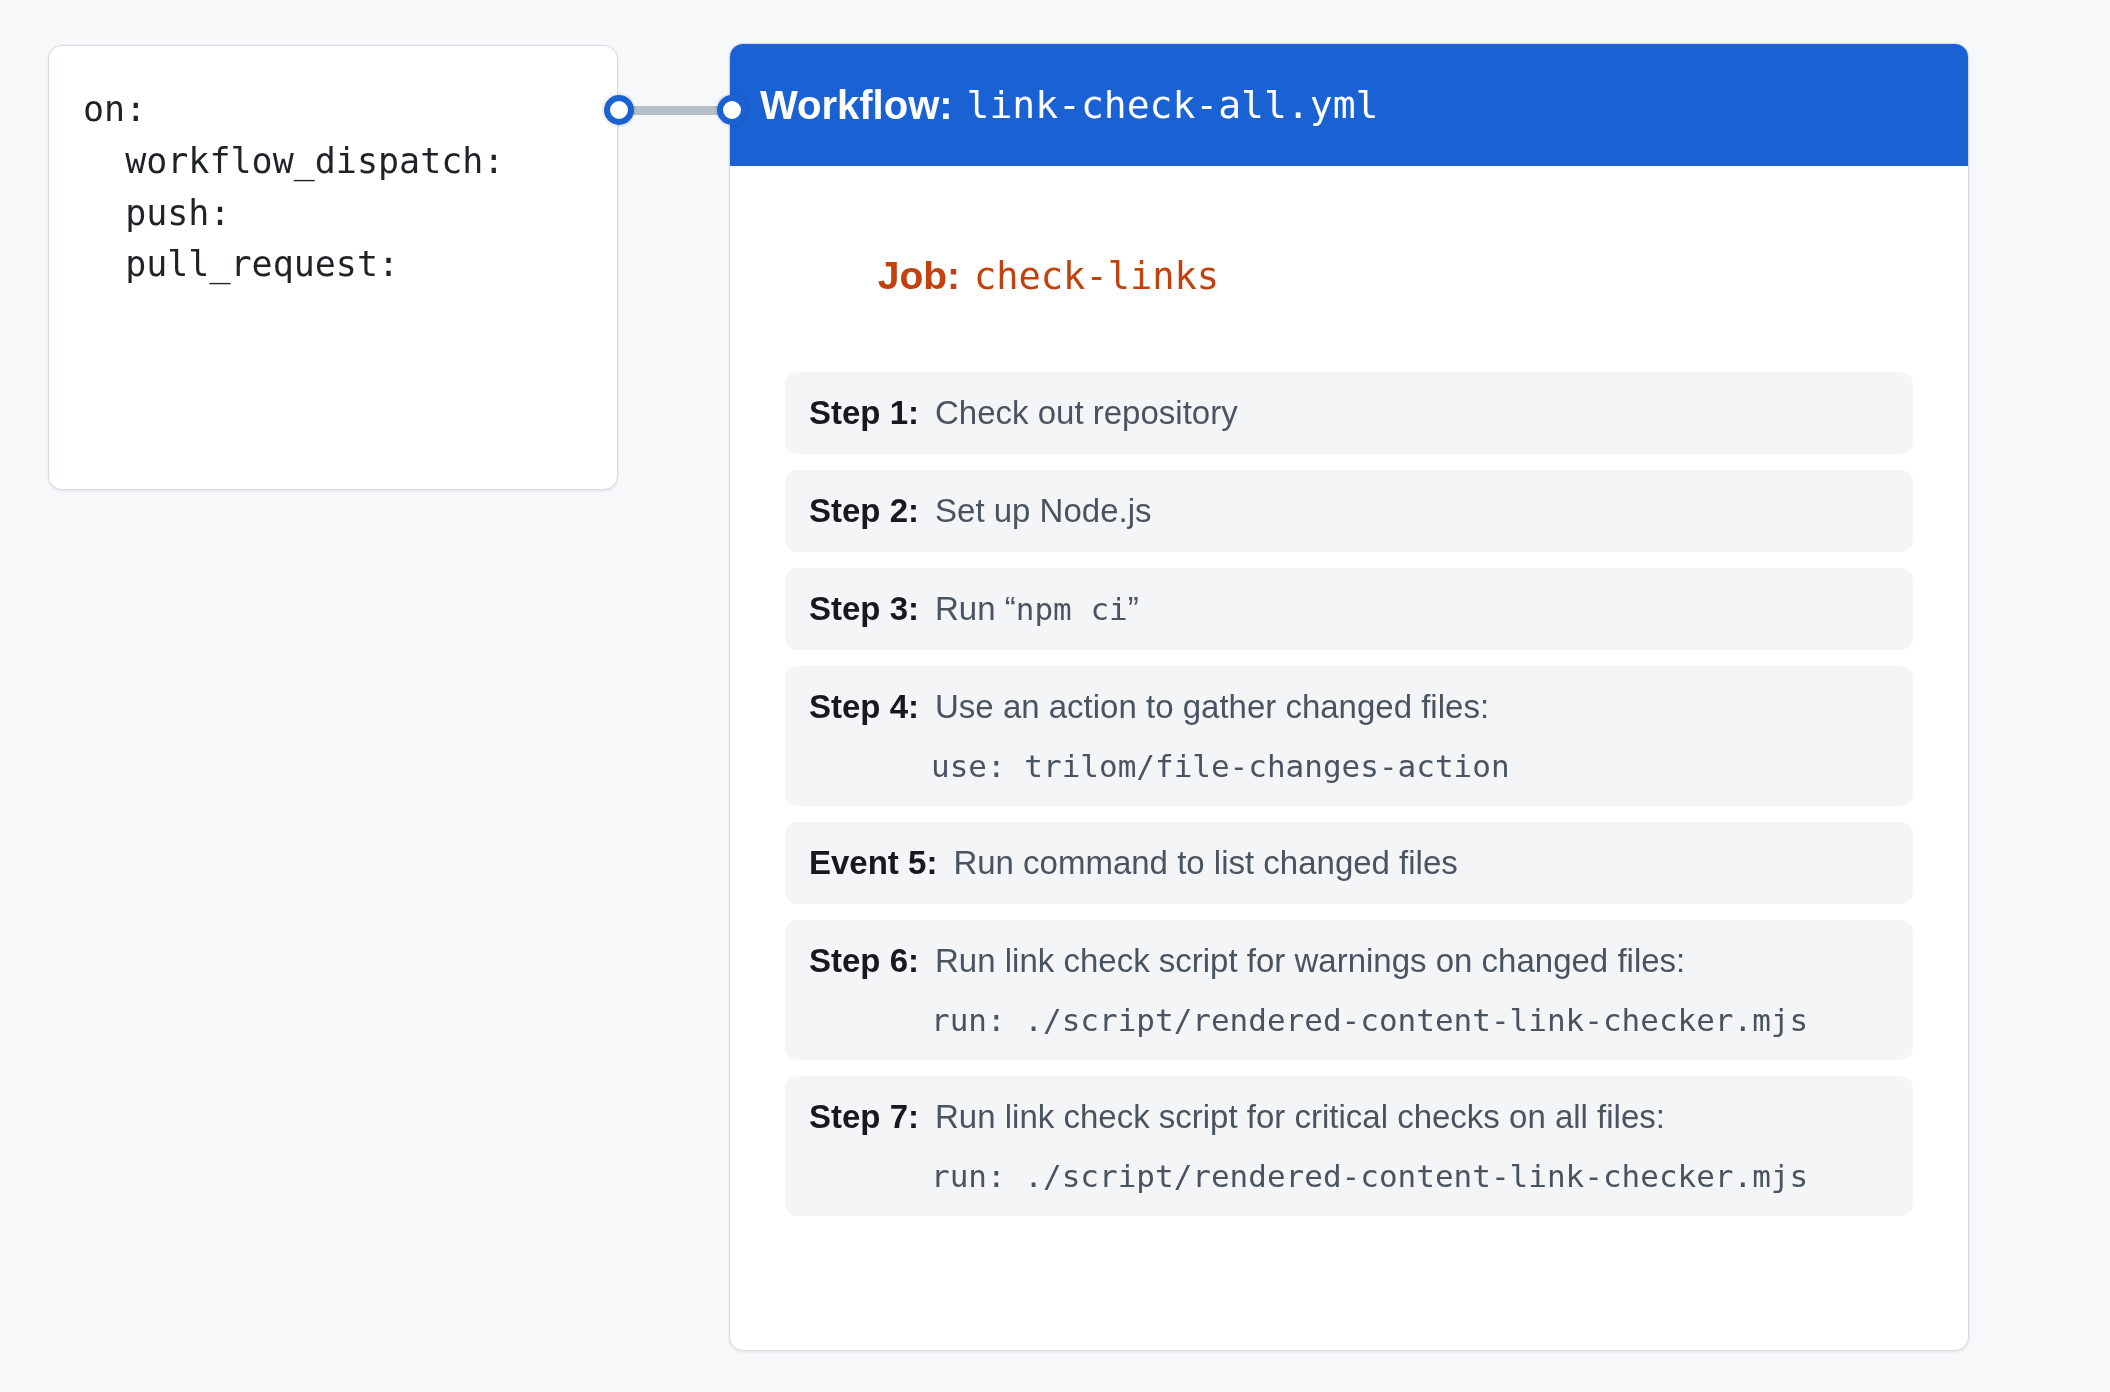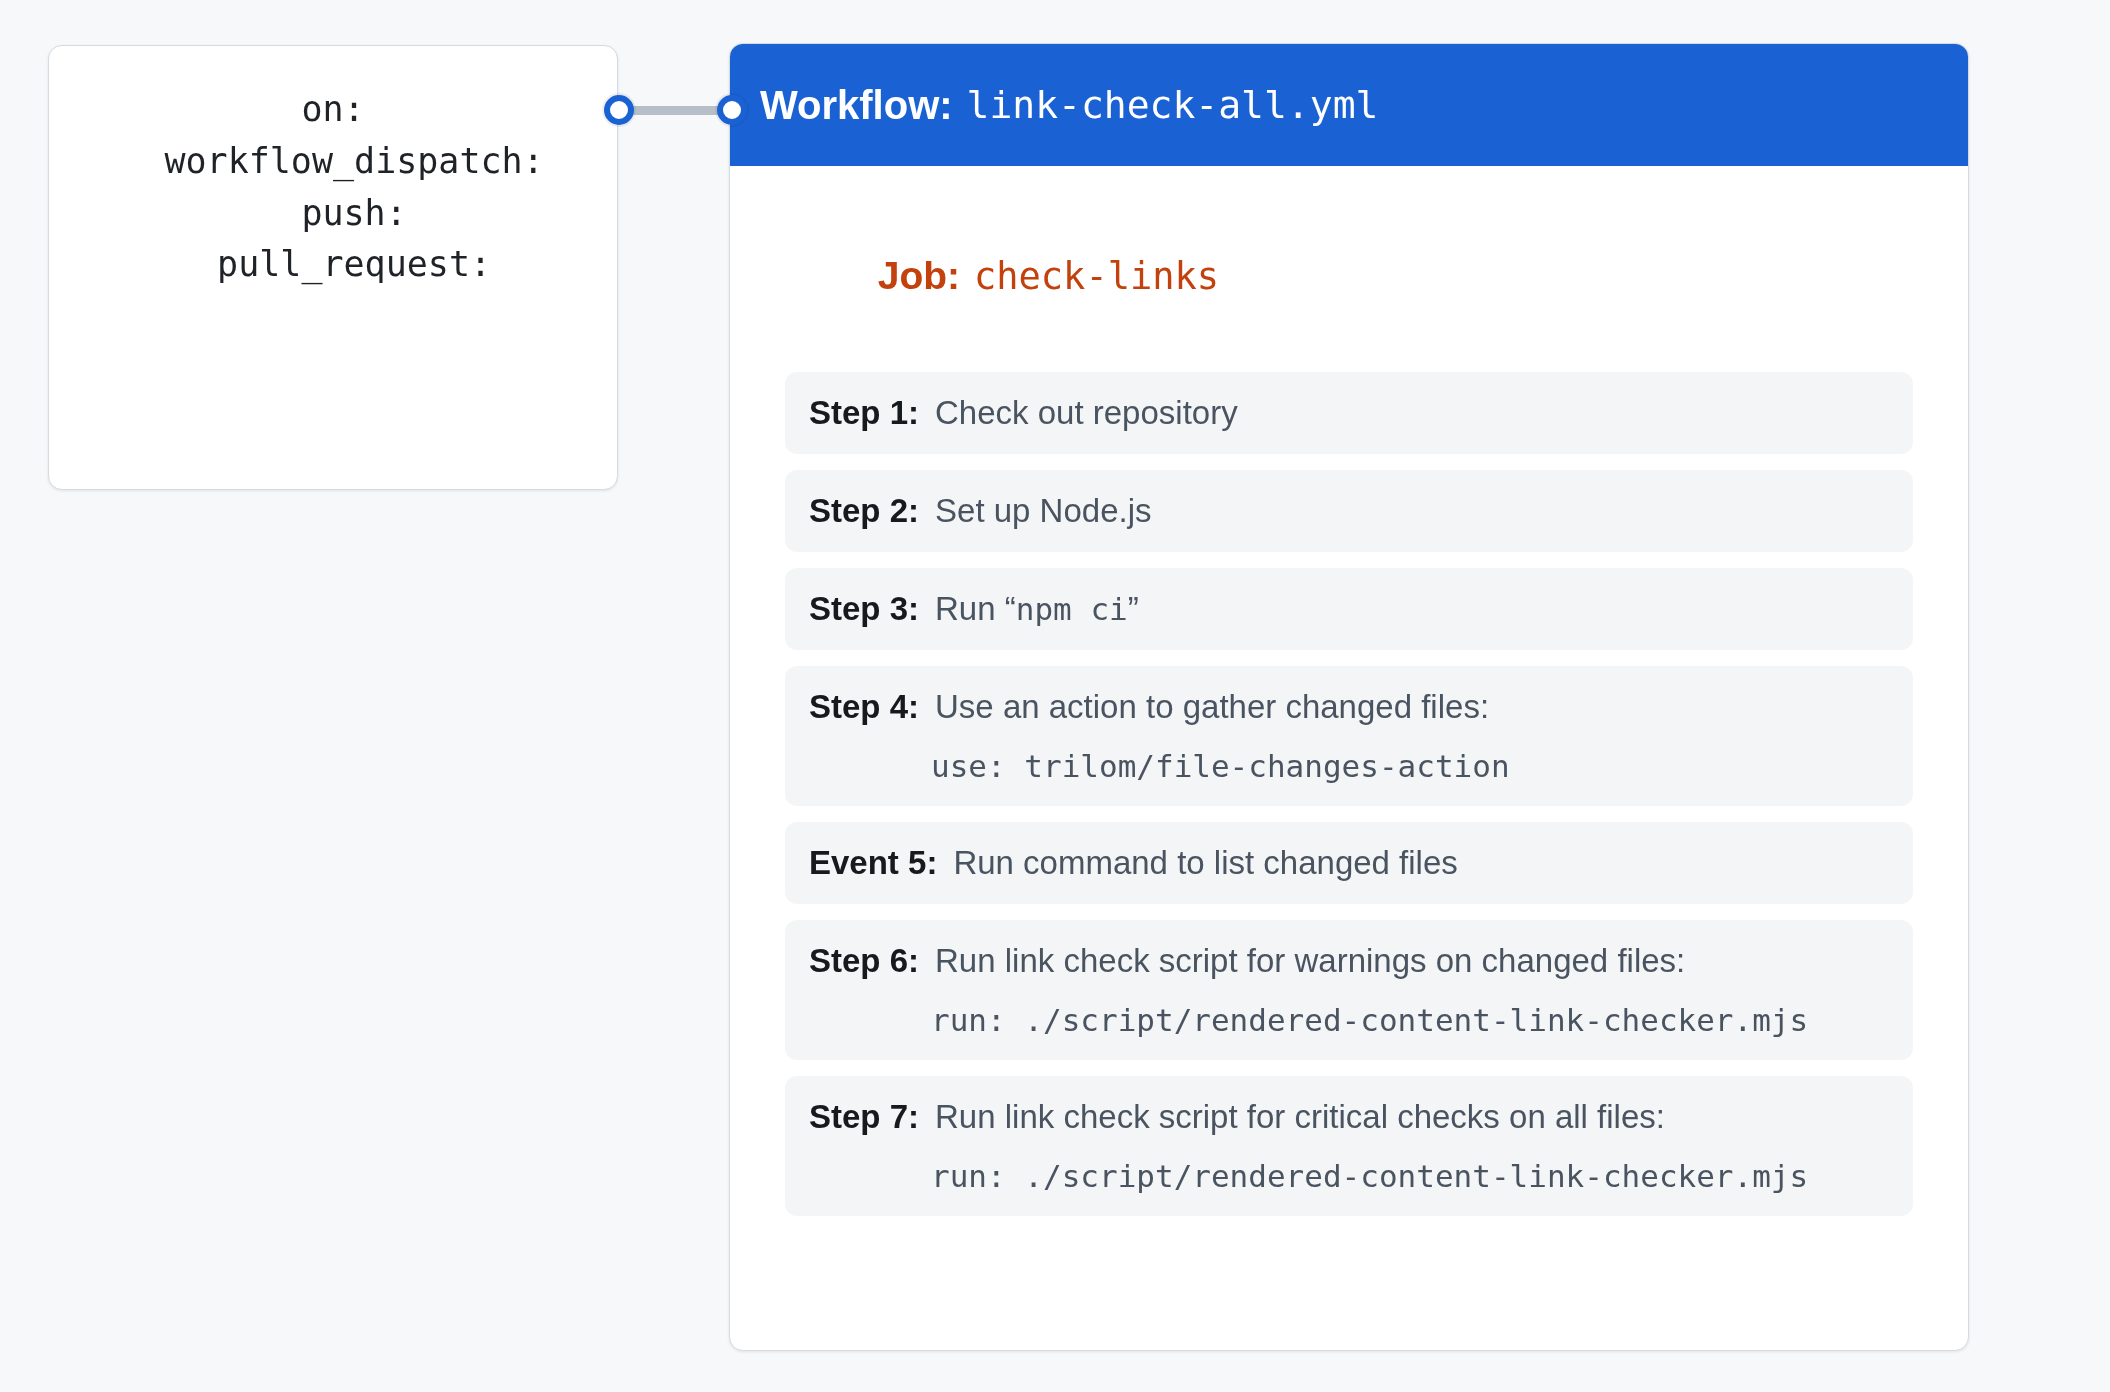--- a/index.html
+++ b/index.html
@@ -48,21 +48,20 @@
   }
   #event-card .card-header {
     height: 122px;
     padding: 0 34px;
     font-size: 40px;
     font-weight: 700;
     letter-spacing: 0.2px;
   }
   #event-card .card-body {
     padding: 38px 34px 30px 34px;
-    text-align: center;
   }
   .yaml-line {
     font-family: "DejaVu Sans Mono", "Liberation Mono", monospace;
     font-size: 35px;
     color: #1f2328;
     line-height: 1.48;
     white-space: pre;
   }
 
   

